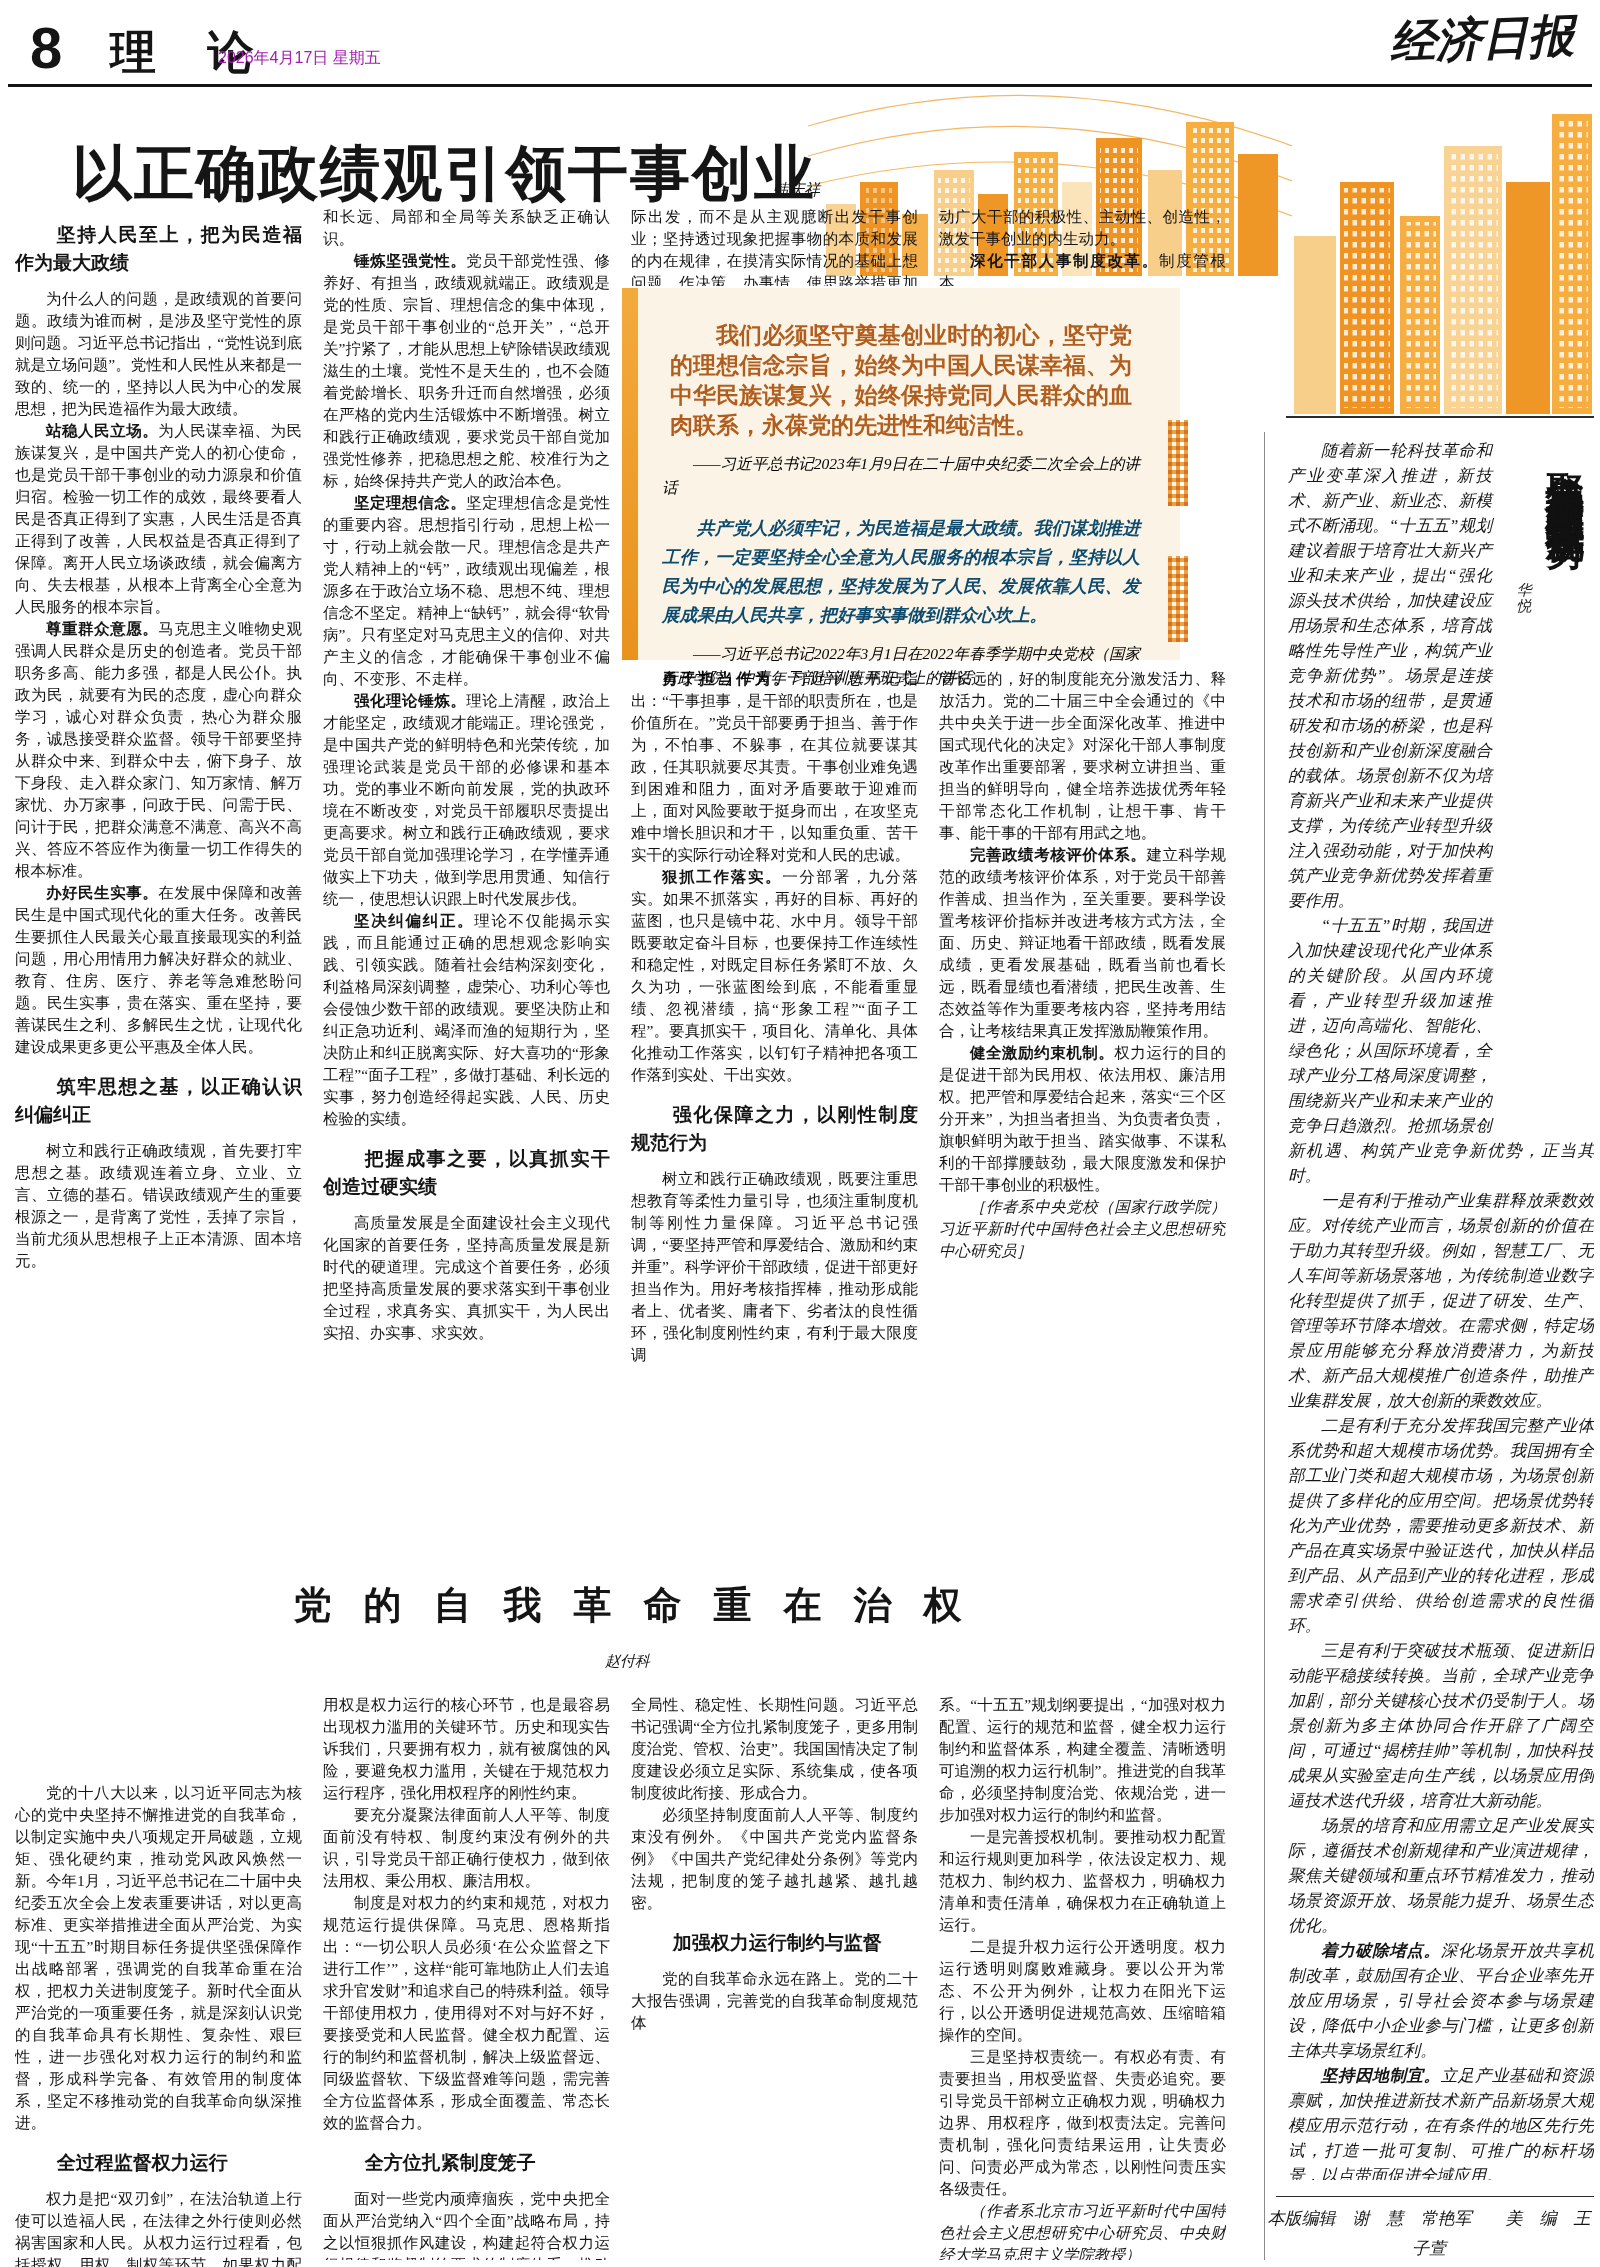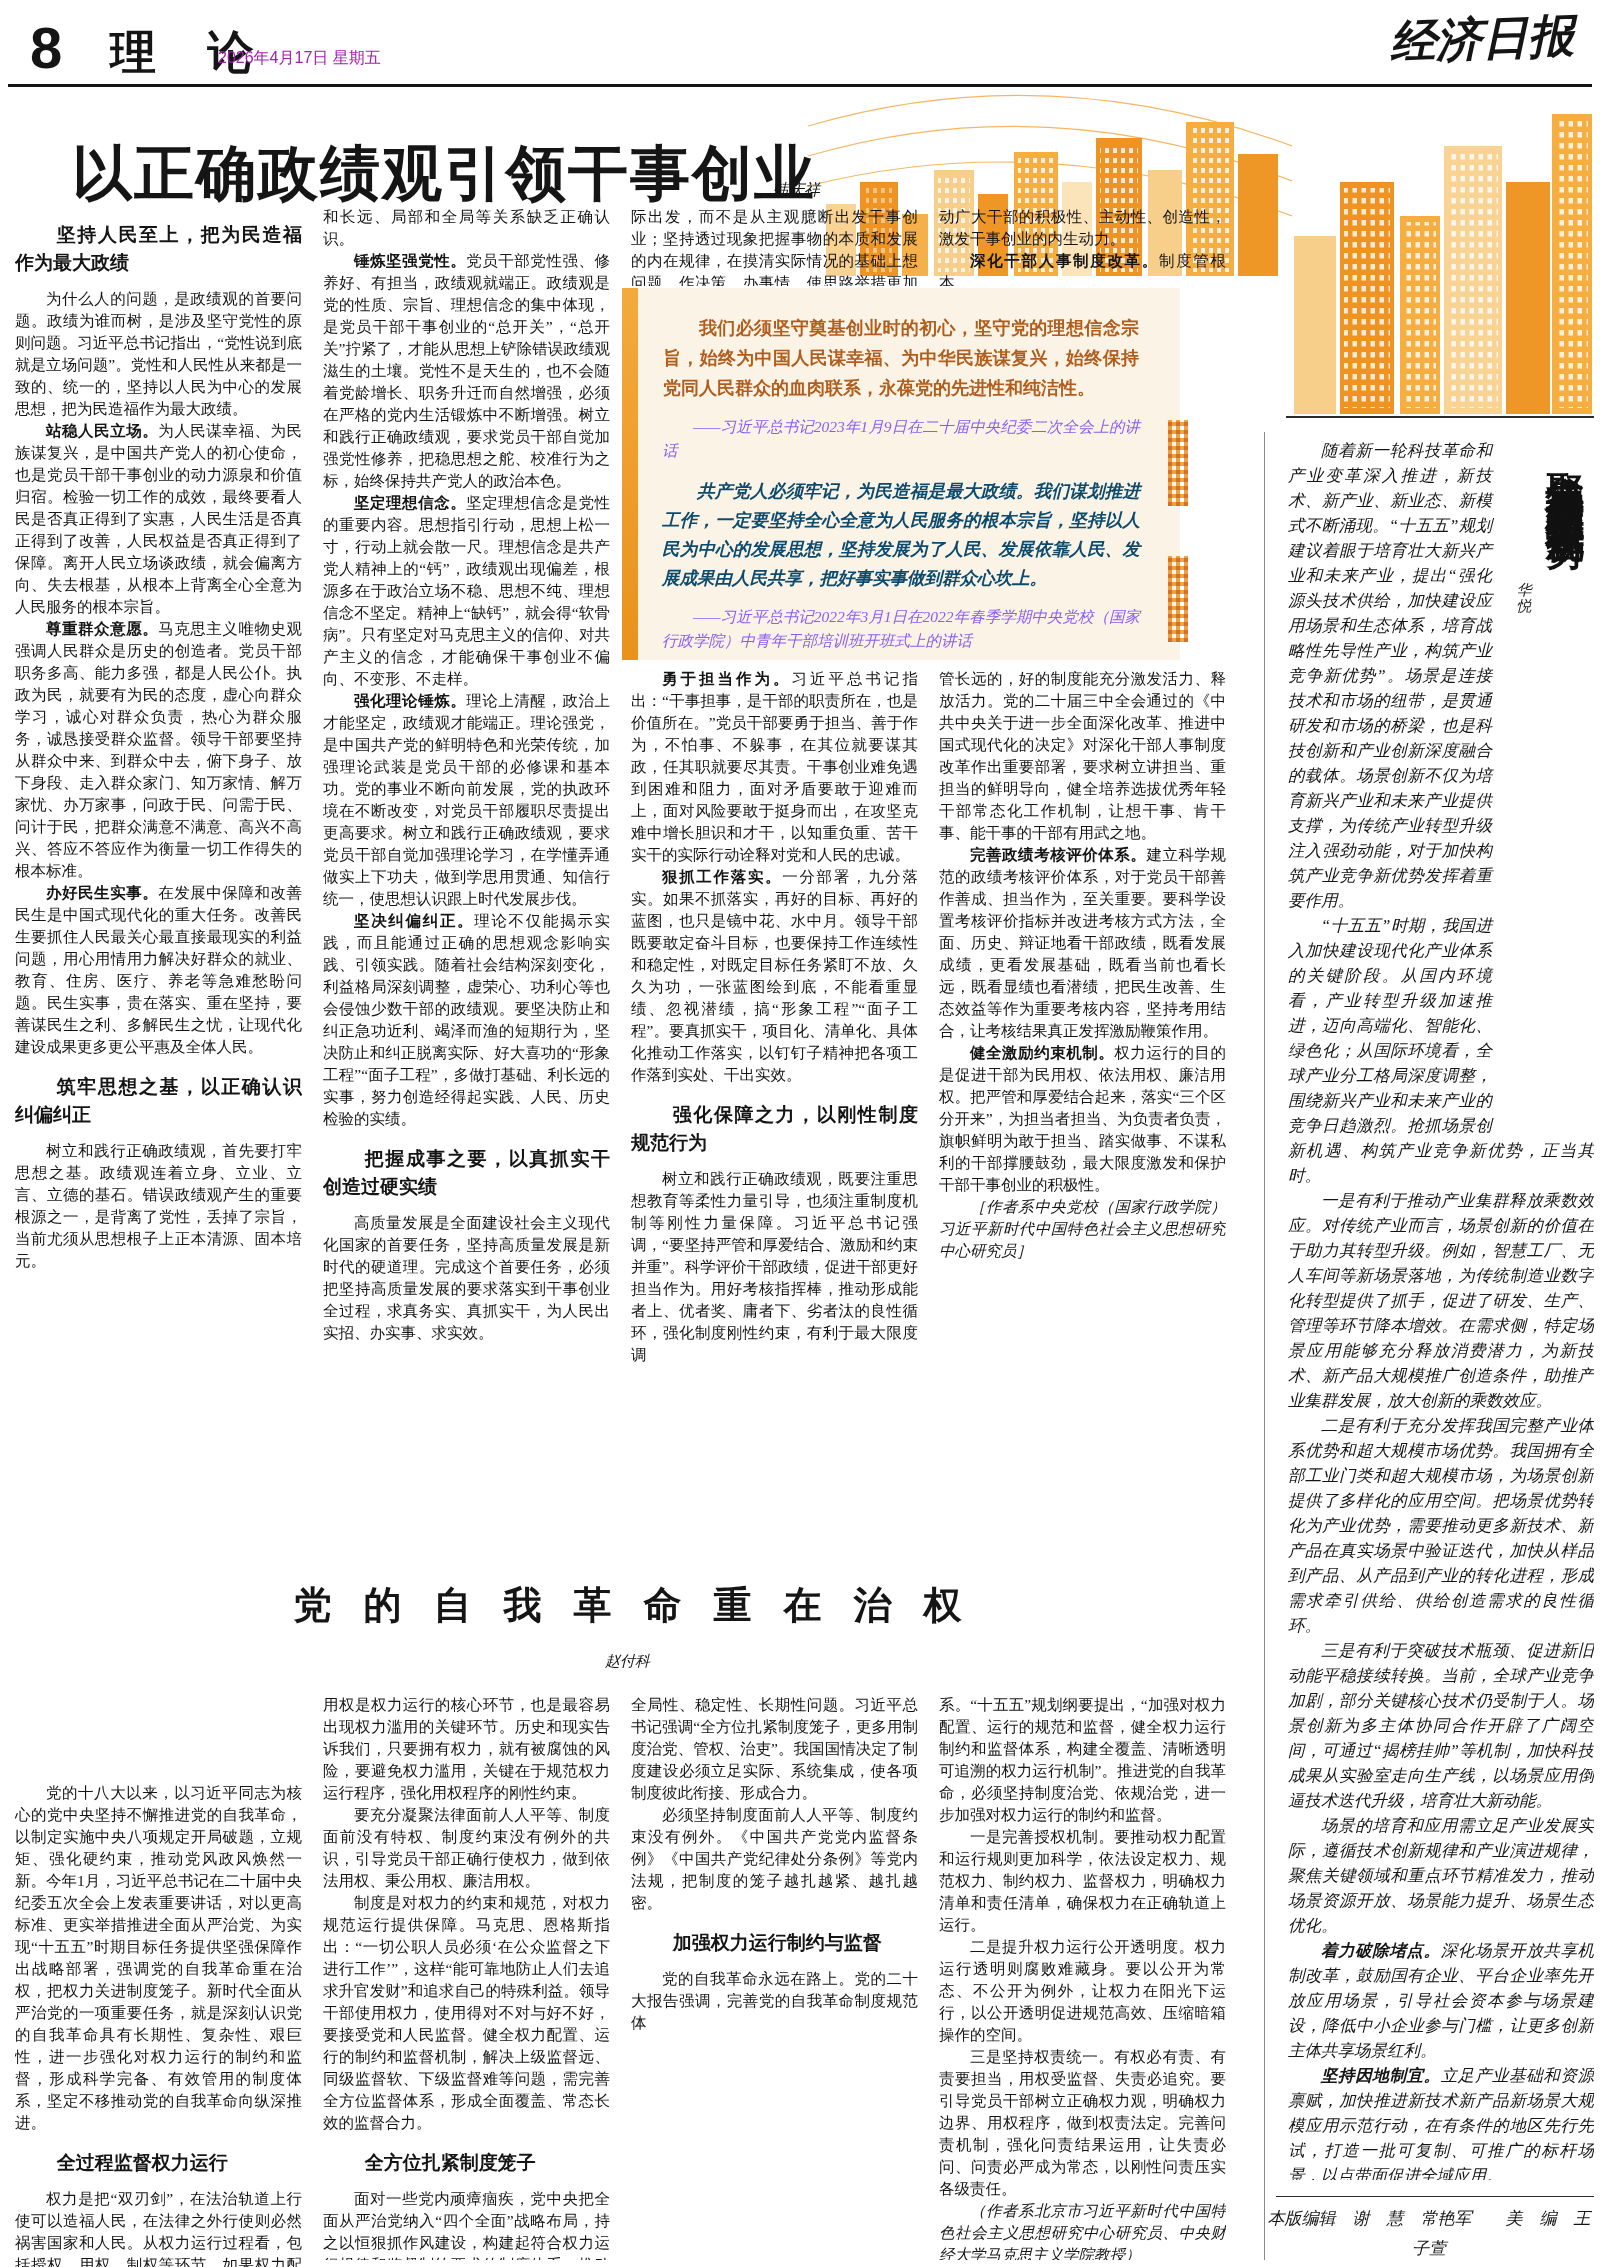--- a/index.html
+++ b/index.html
@@ -33,22 +33,22 @@
   
   .quote-box{position:absolute;left:622px;top:288px;width:558px;height:372px;background:#fbf4e6;}
   .qb-bar{position:absolute;left:0;top:0;width:16px;height:372px;background:linear-gradient(180deg,#f3aa3d,#e8921c);}
   .qb-dots{position:absolute;width:20px;height:86px;
     background:repeating-linear-gradient(0deg,#e8951f 0 4px,transparent 4px 8px),
                repeating-linear-gradient(90deg,#e8951f 0 4px,transparent 4px 8px);
     background-blend-mode:multiply;opacity:.85;}
   .qb-dots.d1{right:-8px;top:132px;}
   .qb-dots.d2{right:-8px;top:268px;}
   .qb-inner{position:absolute;left:40px;top:24px;width:478px;}
-  .qb-q1{color:#b05d1d;font-family:"Liberation Sans","DejaVu Sans",sans-serif;font-weight:600;font-size:18px;line-height:30px;text-align:justify;text-indent:2em;margin:1px;}
-  .qb-at{color:#8b5cf6;font-style:italic;font-size:15.5px;line-height:24px;text-align:justify;text-indent:2em;margin:12px 0 14px 0;}
+  .qb-q1{color:#b05d1d;font-family:"Liberation Sans","DejaVu Sans",sans-serif;font-weight:600;font-size:23px;line-height:30px;text-align:justify;text-indent:2em;margin:8px;}
+  .qb-at{color:#000000;font-style:italic;font-size:15.5px;line-height:24px;text-align:justify;text-indent:2em;margin:12px 0 14px 0;}
   .qb-q2{color:#0c4a6e;font-style:italic;font-weight:700;font-size:17.5px;line-height:29px;text-align:justify;text-indent:2em;margin:0;}
   
   .v-divider{position:absolute;left:1264px;top:432px;width:1px;height:1828px;background:#8a8a8a;}
   .sb-rule-top{position:absolute;left:1286px;top:416px;width:308px;height:2px;background:#2b2b2b;}
   .sb-rule-bottom{position:absolute;left:1276px;top:2196px;width:318px;height:1px;background:#2b2b2b;}
   
   .sidebar-body{position:absolute;left:1288px;top:438px;width:306px;height:1742px;overflow:hidden;
     font-size:16.5px;line-height:25px;font-style:italic;text-align:justify;}
   .sidebar-body p{margin:0;text-indent:2em;}
   .sb-float{float:right;width:90px;height:680px;margin:4px 0 10px 12px;writing-mode:vertical-rl;font-style:normal;}

